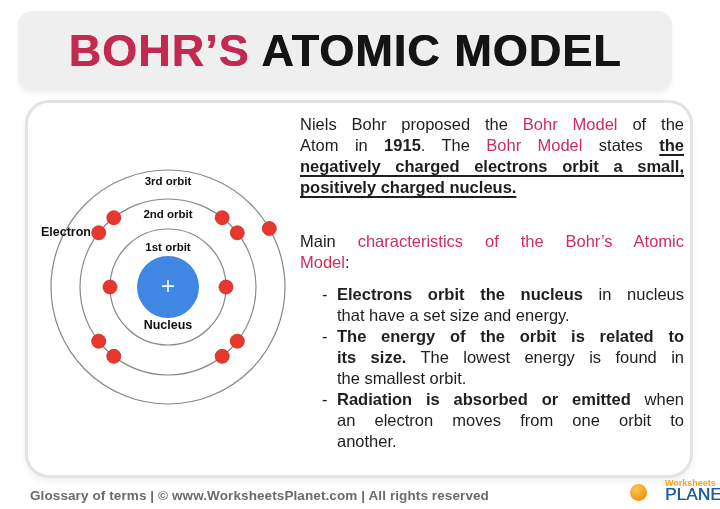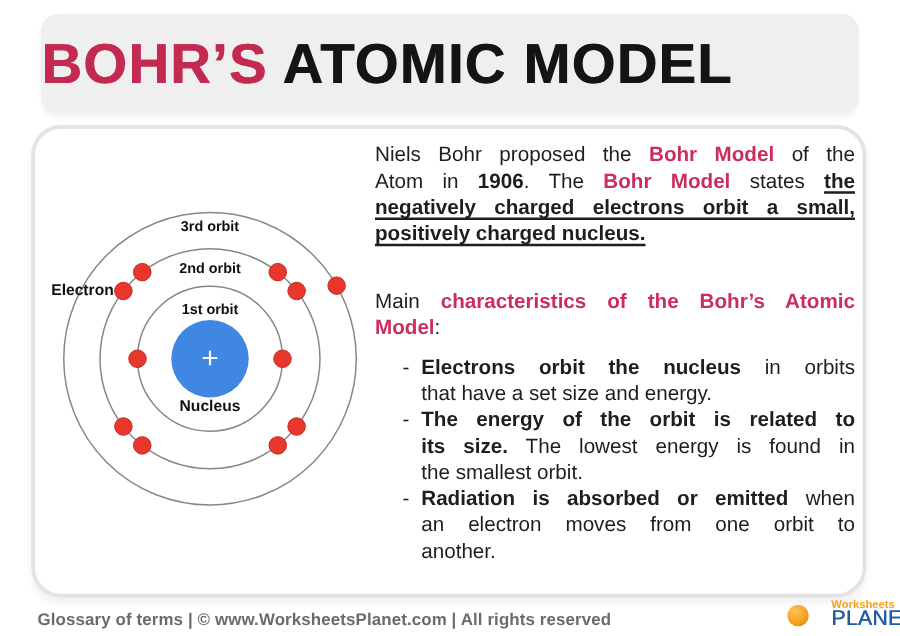--- a/index.html
+++ b/index.html
@@ -3,23 +3,23 @@
 <meta charset="utf-8">
 <style>
   html,body { margin:0; padding:0; background:#ffffff; }
   #page {
     position:relative; width:720px; height:509px; overflow:hidden;
     background:#ffffff; font-family:"Liberation Sans", sans-serif;
   }
 
   
   #title-bar {
-    position:absolute; left:33px; top:11px; width:654px; height:80px;
+    position:absolute; left:18px; top:11px; width:654px; height:80px;
     background:var(--titlebar-bg,#efefef); border-radius:14px;
-    display:flex; align-items:center; justify-content:flex-start;
+    display:flex; align-items:center; justify-content:center;
     box-shadow:0 3px 4px rgba(0,0,0,0.05);
   }
   #title-bar h1 {
     margin:0; font-size:45px; font-weight:bold; letter-spacing:1px;
     color:var(--title-main,#141414); white-space:nowrap;
     text-shadow:0.6px 0 0 currentColor;
   }
   #title-bar .accent { color:var(--title-accent,#c32a52); text-shadow:0.6px 0 0 currentColor; }
 
   
@@ -44,21 +44,21 @@
     position:absolute; left:300px; width:384px;
     color:var(--text,#1e1e1e); font-size:16.5px; line-height:21px;
   }
   #para1   { top:114px; }
   #para2   { top:231px; }
   #bullets { top:284px; }
   .ln { text-align:justify; text-align-last:justify; }
   .ln.last { text-align-last:left; }
   .b { font-weight:bold; }
   .u { text-decoration:underline; text-underline-offset:2.5px; text-decoration-thickness:1.5px; }
-  .r { color:var(--body-red,#cb2e5c);font-weight:bold; }
+  .r { color:var(--body-red,#cb2e5c); }
   .bullet { position:relative; padding-left:37px; }
   .dash { position:absolute; left:22px; top:0; }
 
   
   #footer-text {
     position:absolute; left:30px; top:488px;
     font-size:13.5px; font-weight:bold; color:var(--footer-text,#6b6b6b);
     letter-spacing:0.1px;
     text-align:center;
   }
@@ -110,33 +110,33 @@
     <text class="dlabel orbit-lab" x="143" y="83" text-anchor="middle">3rd orbit</text>
     <text class="dlabel orbit-lab" x="143" y="116" text-anchor="middle">2nd orbit</text>
     <text class="dlabel orbit-lab" x="143" y="149" text-anchor="middle">1st orbit</text>
     <text class="dlabel big-lab" x="66" y="134" text-anchor="end">Electron</text>
     <text class="dlabel big-lab" x="143" y="227" text-anchor="middle">Nucleus</text>
     <text id="plus-sign" x="143" y="192" text-anchor="middle">+</text>
   </svg>
 
   <div class="col" id="para1">
       <div class="ln"><span>Niels Bohr proposed the </span><span class="r">Bohr Model</span><span> of the</span></div>
-      <div class="ln"><span>Atom in </span><span class="b">1906</span><span>. The </span><span class="r">Bohr Model</span><span> states </span><span class="b u">the</span></div>
+      <div class="ln"><span>Atom in </span><span class="b">1915</span><span>. The </span><span class="r">Bohr Model</span><span> states </span><span class="b u">the</span></div>
       <div class="ln"><span class="b u">negatively charged electrons orbit a small,</span></div>
       <div class="ln last"><span class="b u">positively charged nucleus.</span></div>
     </div>
   <div class="col" id="para2">
       <div class="ln"><span>Main </span><span class="r">characteristics of the Bohr’s Atomic</span></div>
       <div class="ln last"><span class="r">Model</span><span>:</span></div>
     </div>
   <div class="col" id="bullets">
       <div class="bullet">
         <span class="dash">-</span>
         <div>
-          <div class="ln"><span class="b">Electrons orbit the nucleus</span><span> in orbits</span></div>
+          <div class="ln"><span class="b">Electrons orbit the nucleus</span><span> in nucleus</span></div>
           <div class="ln last"><span>that have a set size and energy.</span></div>
         </div>
       </div>
       <div class="bullet">
         <span class="dash">-</span>
         <div>
           <div class="ln"><span class="b">The energy of the orbit is related to</span></div>
           <div class="ln"><span class="b">its size.</span><span> The lowest energy is found in</span></div>
           <div class="ln last"><span>the smallest orbit.</span></div>
         </div>

